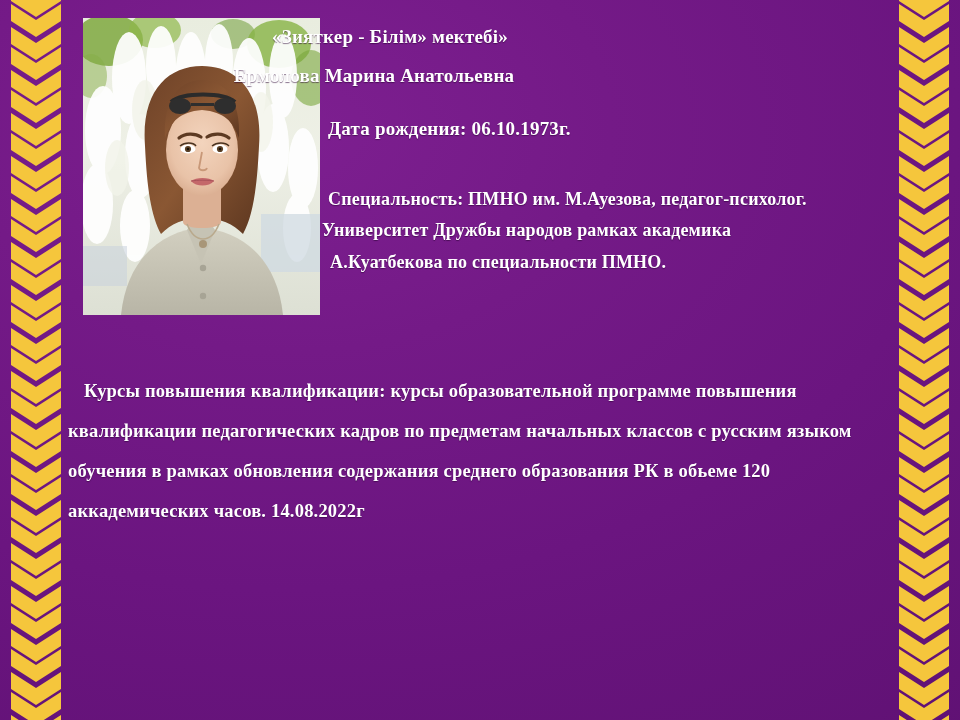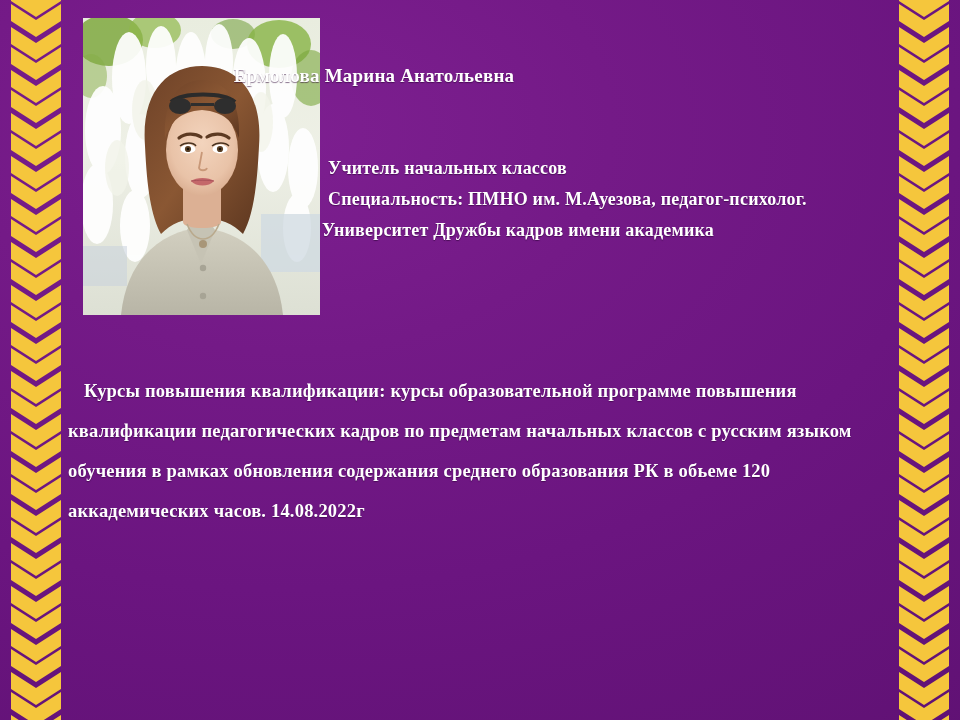--- a/index.html
+++ b/index.html
@@ -247,19 +247,21 @@
       <path d="M108,163 C114,162 126,162 131,163" stroke="#a9525a" stroke-width="1" fill="none"></path>
 
       <path d="M104,206 C112,226 128,226 136,206" stroke="#b9a98c" stroke-width="1.6" fill="none"></path>
       <circle cx="120" cy="226" r="4" fill="#a89678"></circle>
 
       <circle cx="120" cy="250" r="3.2" fill="#a7a495"></circle>
       <circle cx="120" cy="278" r="3.2" fill="#a7a495"></circle>
     </svg>
   </div>
 
+  <div class="txt school-title">«Зияткер - Білім» мектебі»</div>
   <div class="txt teacher-name">Ермолова Марина Анатольевна</div>
-  <div class="txt role">Учитель начальных классов</div>
+  <div class="txt birth">Дата рождения: 06.10.1973г.</div>
   <div class="txt specialty">Специальность:  ПМНО им. М.Ауезова,  педагог-психолог.</div>
-  <div class="txt univ1">Университет  Дружбы кадров имени академика</div>
+  <div class="txt univ1">Университет  Дружбы народов рамках академика</div>
+  <div class="txt univ2"> А.Куатбекова   по специальности  ПМНО.</div>
   <div class="txt courses">Курсы повышения квалификации: курсы  образовательной программе повышения квалификации  педагогических кадров  по предметам  начальных классов с русским языком обучения в рамках обновления содержания  среднего образования РК в обьеме 120 аккадемических часов.  14.08.2022г</div>
 
 </div>
 
 </body></html>

